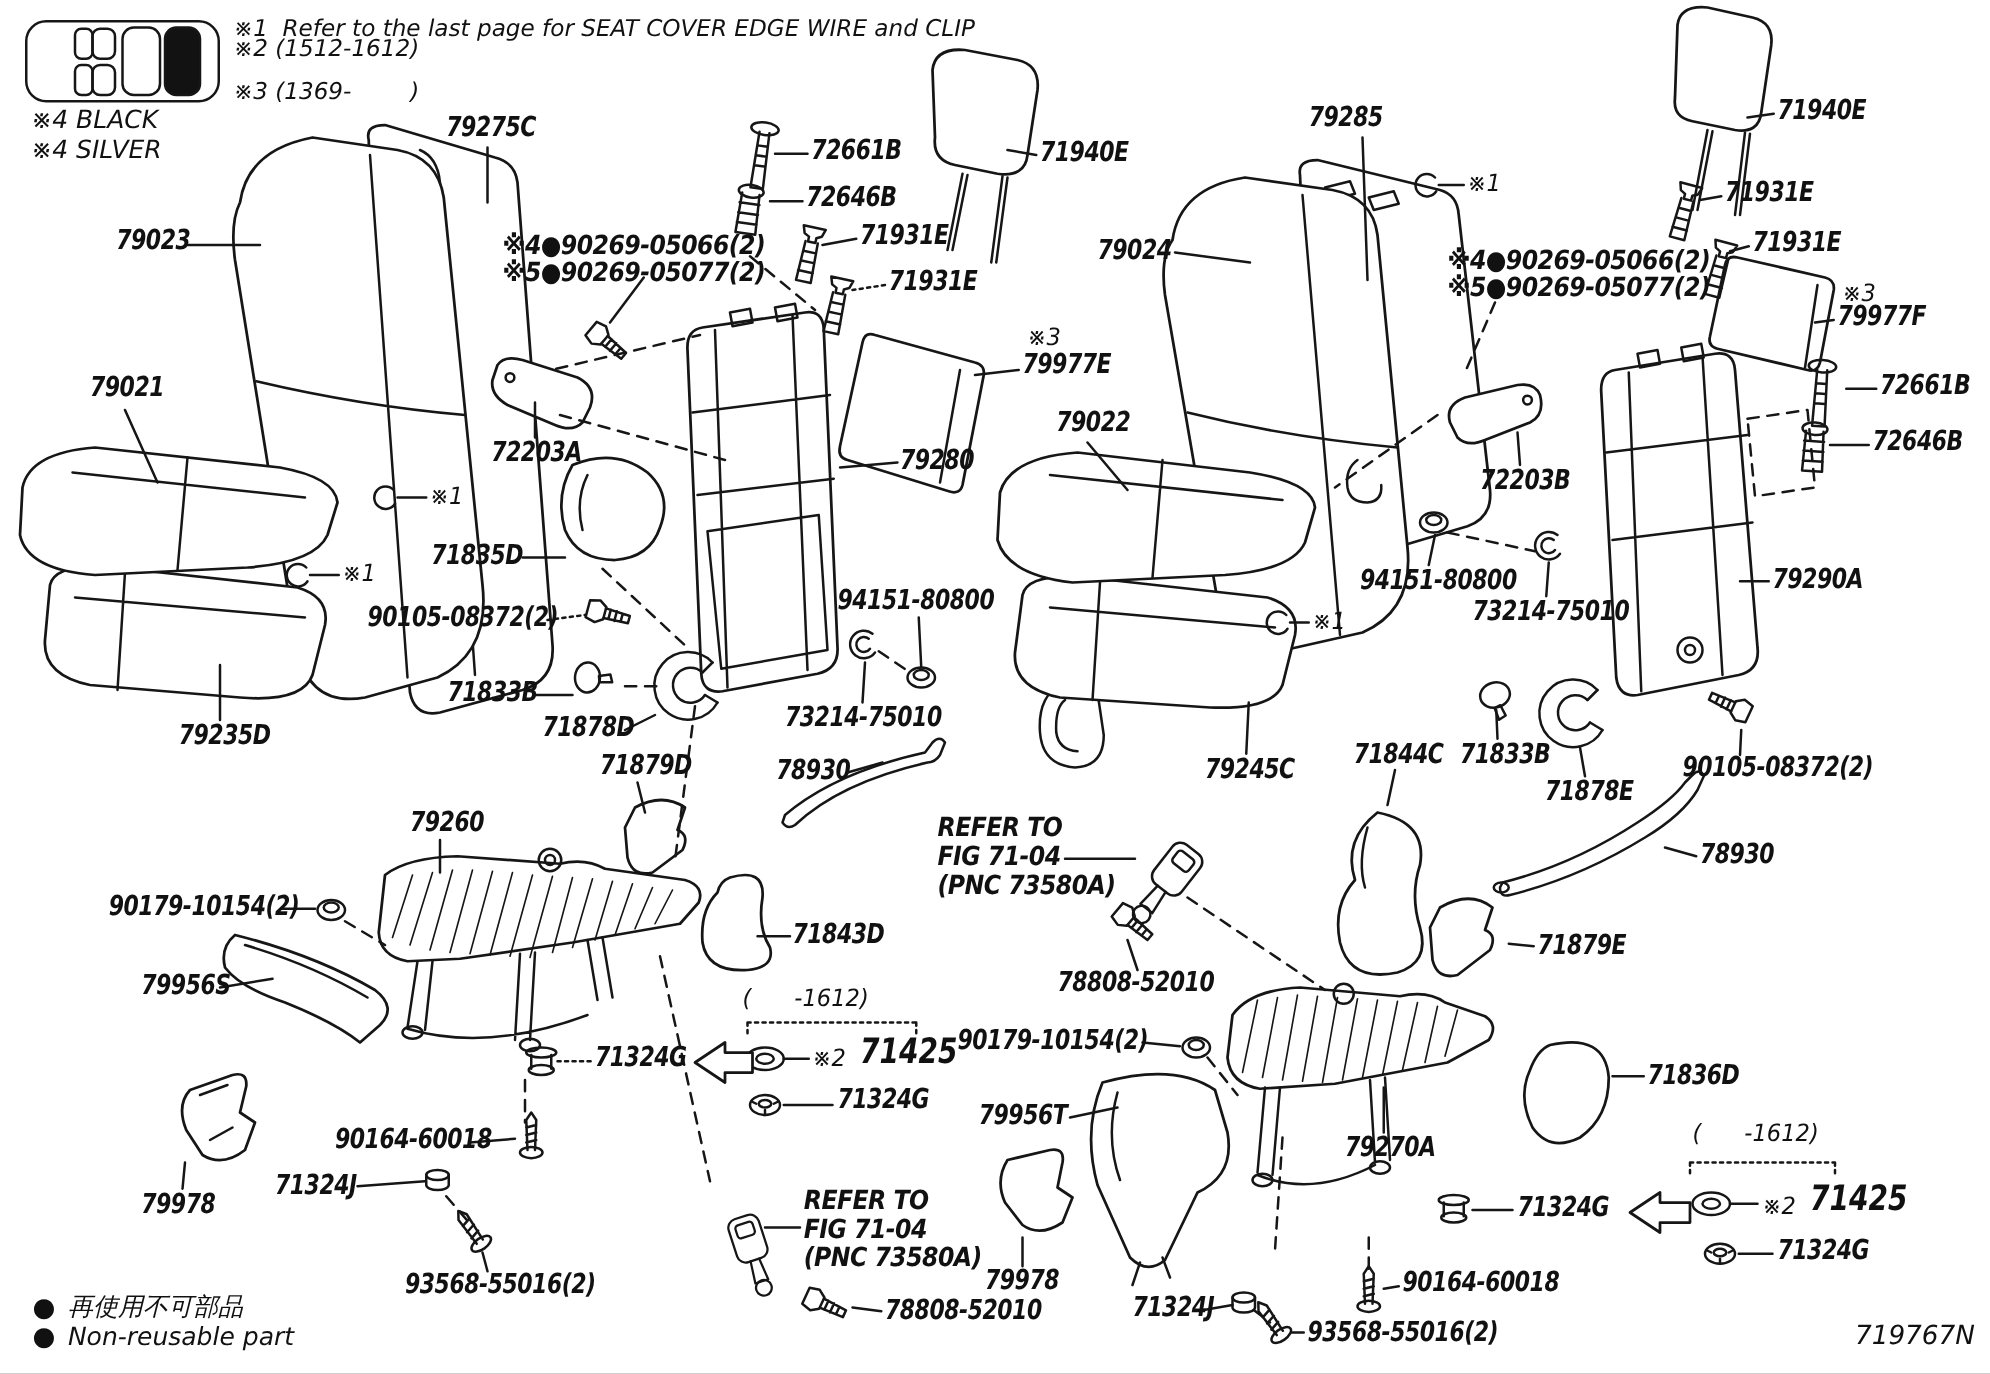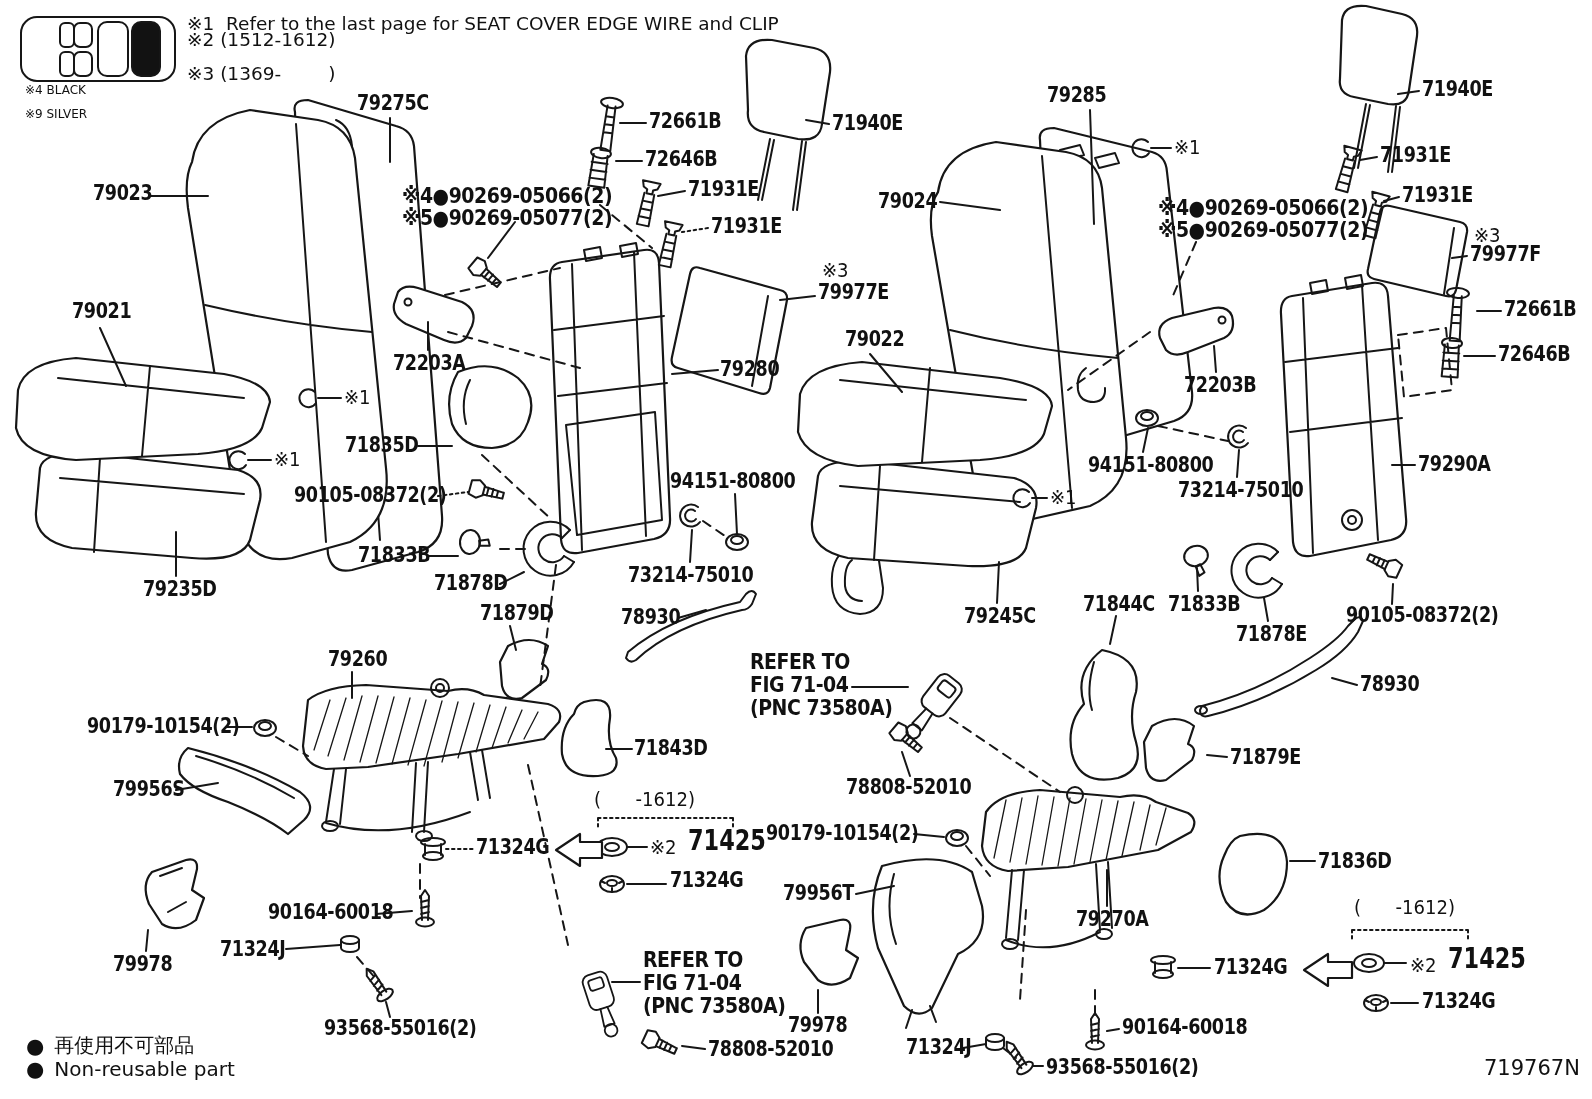--- a/index.html
+++ b/index.html
@@ -1,32 +1,32 @@
 <!DOCTYPE html>
 <html><head>
 <meta charset="utf-8">
 <title>Rear Seat &amp; Seat Track Parts Diagram</title>
 <style>
   html,body{margin:0;padding:0;background:#888;}
   .page{position:relative;width:1592px;height:1099px;background:#ffffff;overflow:hidden;
-        font-family:"DejaVu Sans","Liberation Sans",sans-serif;color:#111;}
+        font-family:"DejaVu Sans","Liberation Sans",sans-serif;color:#111;font-style:italic;}
   svg.art{position:absolute;left:0;top:0;z-index:1;}
   .ln{fill:none;stroke:#161616;stroke-width:2;stroke-linecap:round;stroke-linejoin:round;}
   .fw{fill:#ffffff;stroke:#161616;stroke-width:2.2;stroke-linejoin:round;}
   .thin{stroke-width:1.3;}
   .dash{stroke-dasharray:9 7;}
   .dot{stroke-dasharray:2.5 3.5;}
   #labels,.overlay{position:absolute;left:0;top:0;z-index:2;}
   .lbl{position:absolute;white-space:pre;line-height:1;transform-origin:0 0;}
   .pn {font-size:22px;font-weight:700;transform:scaleX(.8);letter-spacing:-.5px;}
   .md {font-size:21px;font-weight:700;transform:scaleX(.9);letter-spacing:-.5px;}
   .big{font-size:28px;font-weight:700;transform:scaleX(.8);}
   .sm {font-size:19px;font-weight:400;transform:scaleX(.95);}
   .note{position:absolute;z-index:2;font-size:18.5px;white-space:pre;line-height:1.1;}
-  .legendline{position:absolute;z-index:2;font-size:12px;white-space:pre;line-height:1.1;}
+  .legendline{position:absolute;z-index:2;font-size:20px;white-space:pre;line-height:1.1;}
   .footrow{position:absolute;z-index:2;font-size:20px;display:flex;gap:10px;align-items:center;white-space:pre;}
   .dotchar{font-size:21px;}
   .docnum{position:absolute;z-index:2;font-size:21px;}
 </style>
 </head>
 <body>
 
 <div class="page">
 
   <svg class="art" width="1592" height="1099" viewBox="0 0 1592 1099">
@@ -249,21 +249,21 @@
       <rect x="80" y="8" width="30" height="54" rx="9"></rect>
       <rect x="114" y="8" width="28" height="54" rx="9" fill="#121212"></rect>
     </g>
   </svg>
 
   <div class="note" style="left:187px;top:14px">※1  Refer to the last page for SEAT COVER EDGE WIRE and CLIP</div>
   <div class="note" style="left:187px;top:30px">※2 (1512-1612)</div>
   <div class="note" style="left:187px;top:64px">※3 (1369-        )</div>
 
   <div class="legendline" style="left:25px;top:84px">※4 BLACK</div>
-  <div class="legendline" style="left:25px;top:108px">※9 SILVER</div>
+  <div class="legendline" style="left:25px;top:108px">※4 SILVER</div>
 
   <div id="labels">
       <div class="lbl pn" style="left: 357px; top: 92px;">79275C</div>
       <div class="lbl pn" style="left: 93px; top: 182px;">79023</div>
       <div class="lbl pn" style="left: 72px; top: 300px;">79021</div>
       <div class="lbl pn" style="left: 649px; top: 110px;">72661B</div>
       <div class="lbl pn" style="left: 645px; top: 148px;">72646B</div>
       <div class="lbl pn" style="left: 688px; top: 178px;">71931E</div>
       <div class="lbl pn" style="left: 711px; top: 215px;">71931E</div>
       <div class="lbl pn" style="left: 832px; top: 112px;">71940E</div>

